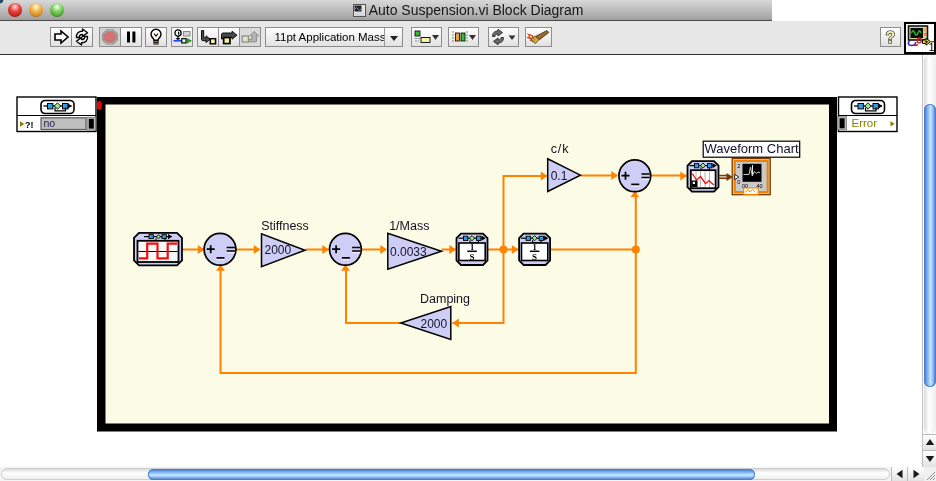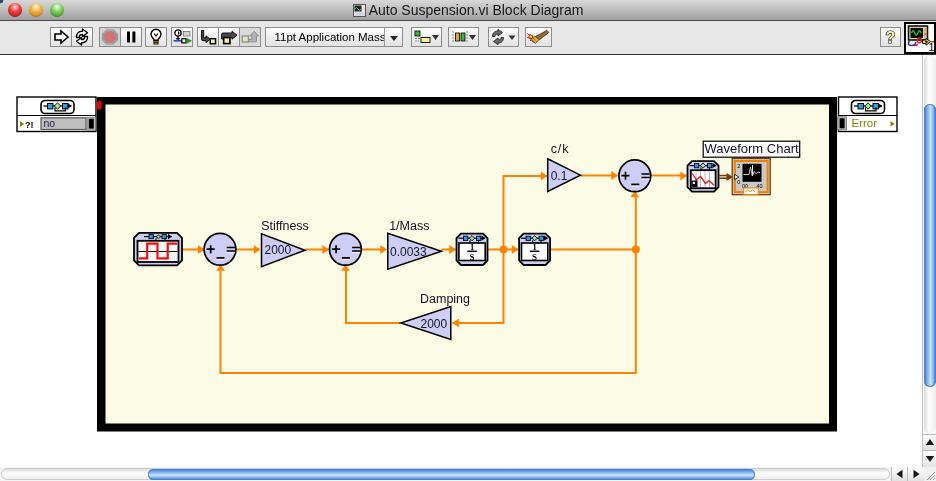--- a/index.html
+++ b/index.html
@@ -1,19 +1,19 @@
 <!DOCTYPE html>
 <html><head>
 <meta charset="utf-8">
 <style>
   html,body{margin:0;padding:0;}
   body{width:936px;height:481px;overflow:hidden;font-family:"Liberation Sans",sans-serif;background:#fff;position:relative;}
   .abs{position:absolute;}
   
-  #titlebar{left:0;top:0;width:936px;height:20px;background:linear-gradient(#d8d8d8,#c3c3c3 40%,#a6a6a6 90%,#9e9e9e);border-bottom:1px solid #4a4a4a;}
+  #titlebar{left:0;top:0;width:772px;height:20px;background:linear-gradient(#d8d8d8,#c3c3c3 40%,#a6a6a6 90%,#9e9e9e);border-bottom:1px solid #4a4a4a;}
   .light{position:absolute;top:3.4px;width:13.5px;height:13.5px;border-radius:50%;box-sizing:border-box;}
   #title-text{position:absolute;top:2px;left:0;width:936px;text-align:center;font-size:14px;color:#161616;letter-spacing:0px;}
   
   #toolbar{left:0;top:21px;width:936px;height:33px;background:#e7e7e7;border-bottom:1px solid #333333;}
   .tbtn{position:absolute;top:27px;height:20px;border:1px solid #8d8d8d;background:linear-gradient(#ffffff,#ededed 60%,#e2e2e2);box-sizing:border-box;}
   
   #canvas{left:0;top:55px;width:922px;height:412px;background:#fff;}
 </style>
 </head>
 <body>

